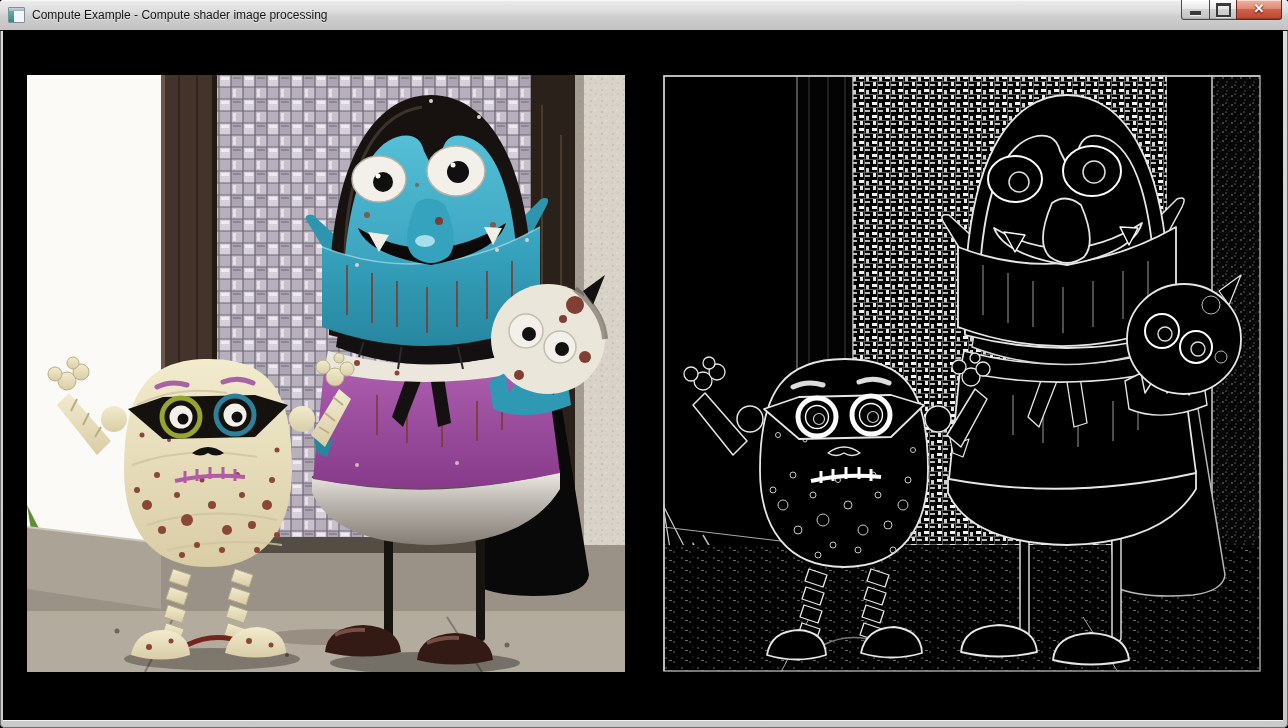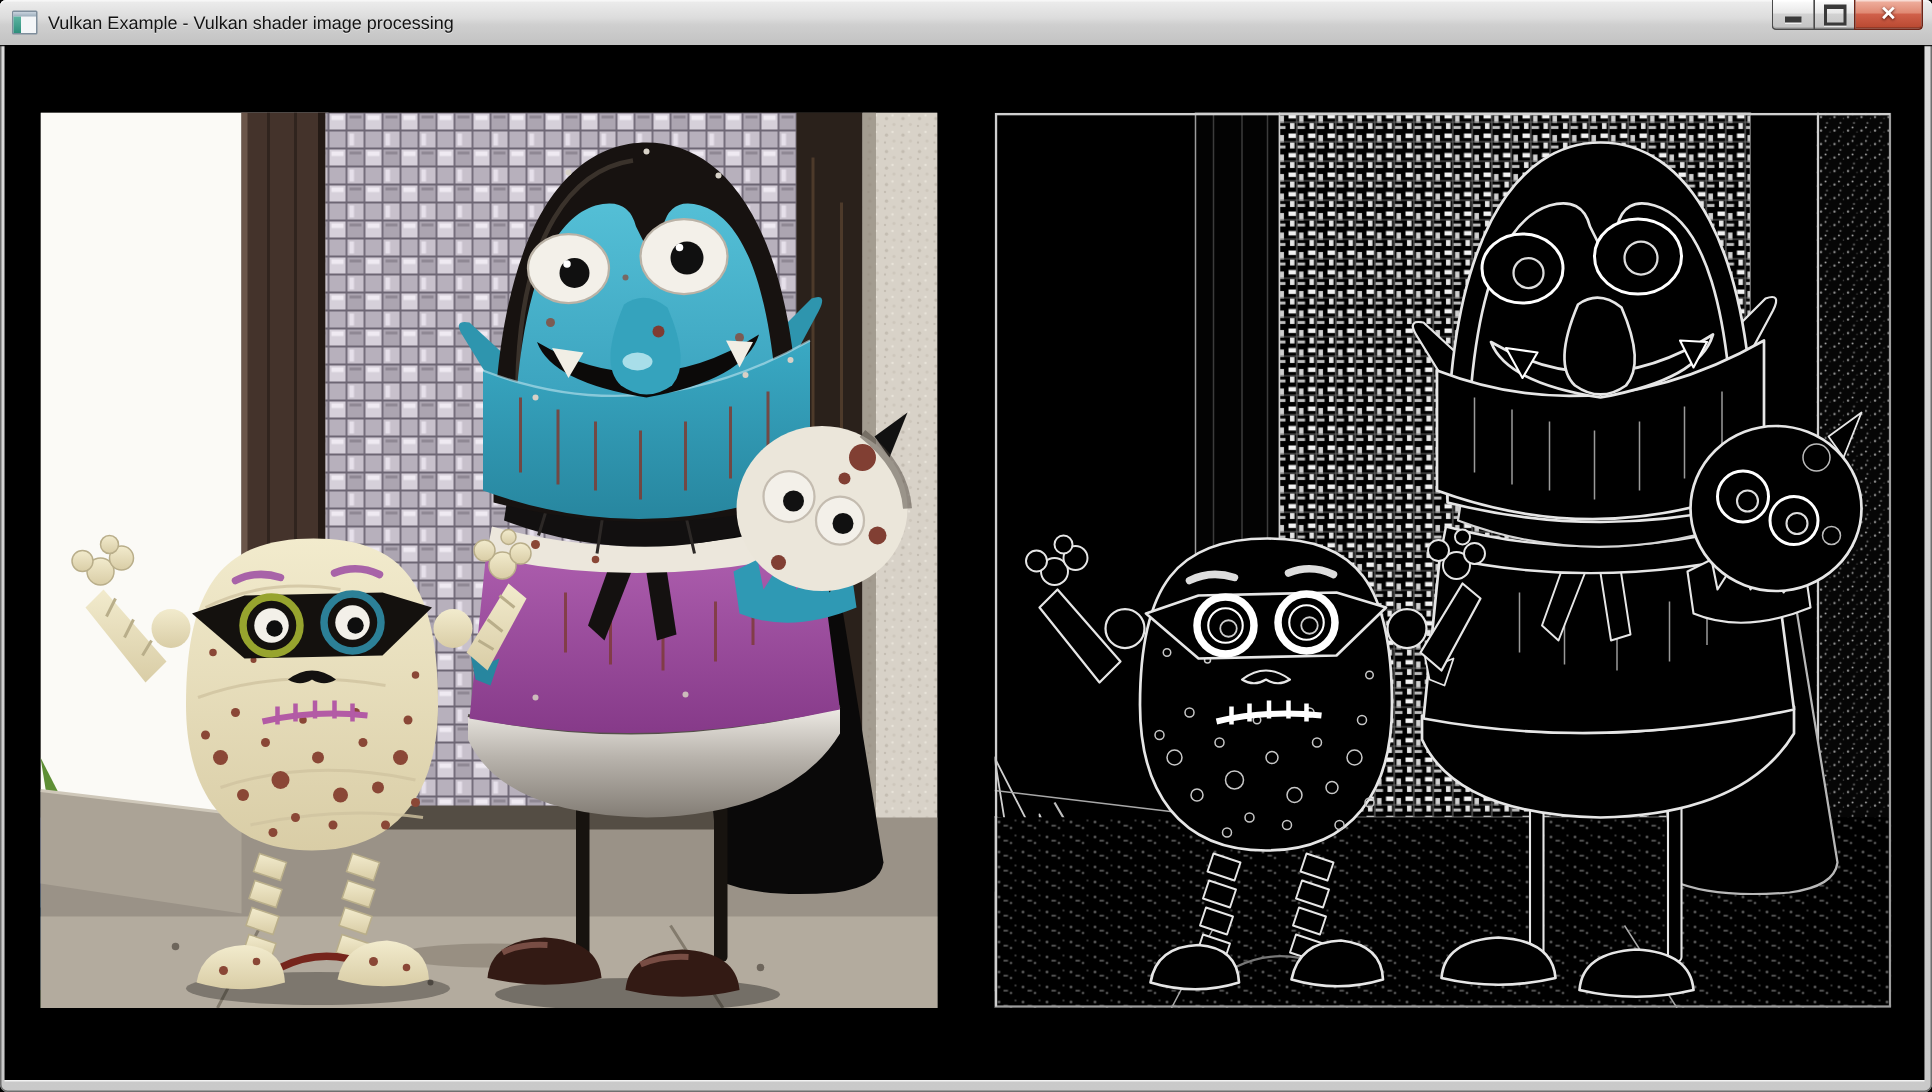--- a/index.html
+++ b/index.html
@@ -50,21 +50,21 @@
 <body>
 
 <div class="window">
 
   <div class="titlebar">
     <div class="titlebar-left">
       <span class="app-icon">
           <span class="ai-top"></span>
           <span class="ai-left"></span>
         </span>
-      <span class="title-text">Vulkan Example - Vulkan shader image processing</span>
+      <span class="title-text">Compute Example - Compute shader image processing</span>
     </div>
     <div class="win-buttons">
       <button class="win-btn min" title="Minimize">
           <span class="glyph-min"></span>
         </button>
       <button class="win-btn max" title="Maximize">
           <span class="glyph-max"></span>
         </button>
       <button class="win-btn close" title="Close">
           <span class="glyph-close">✕</span>

